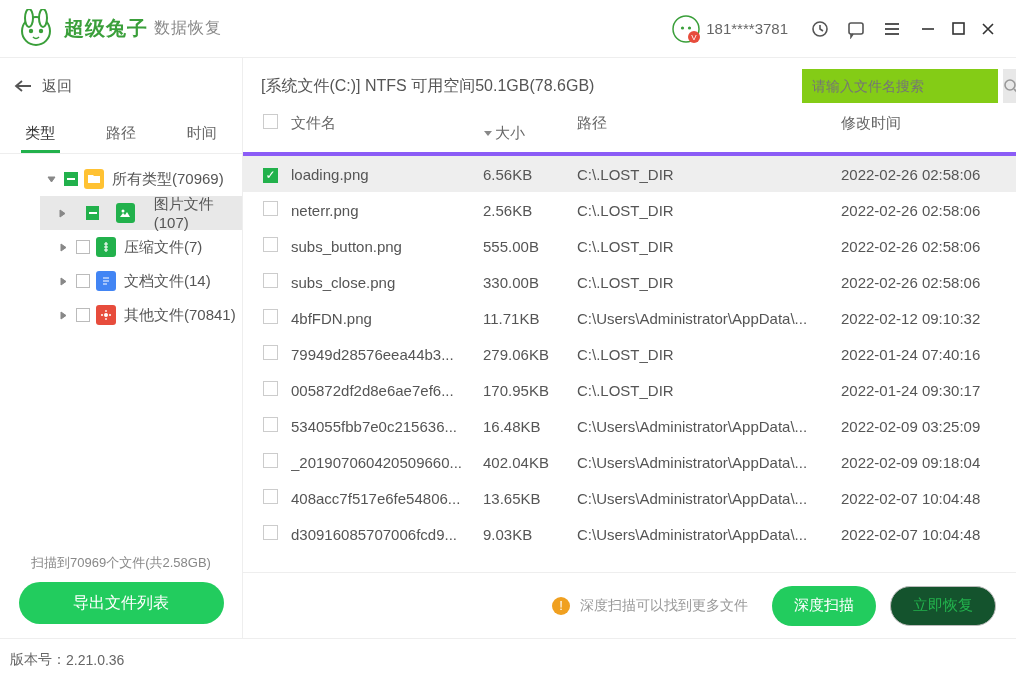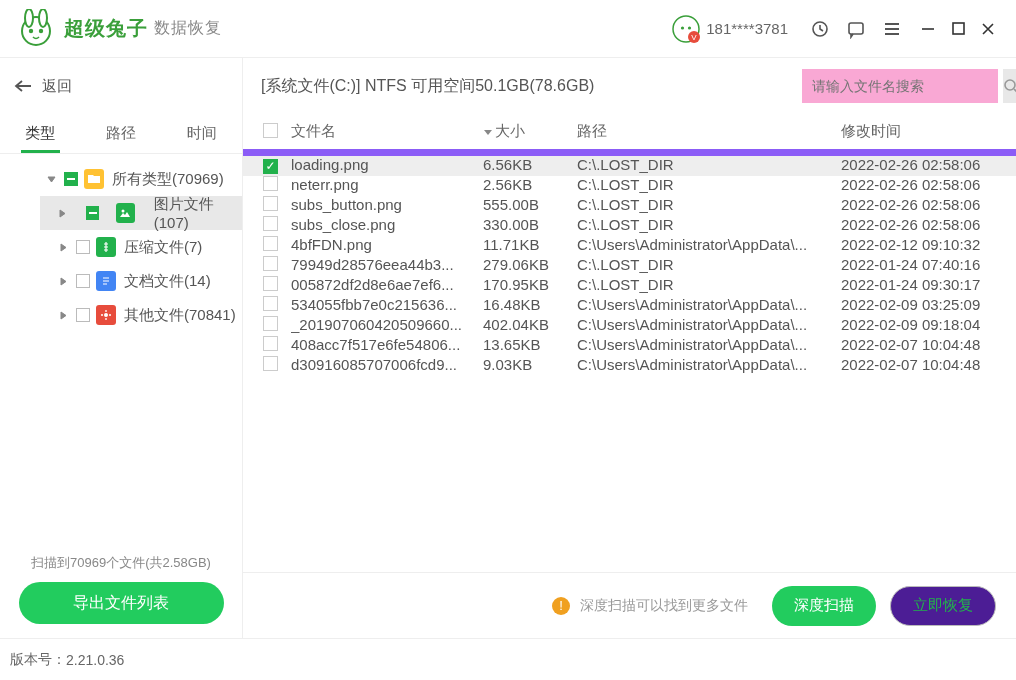--- a/index.html
+++ b/index.html
@@ -42,44 +42,44 @@
 .fi-doc { background: #4285f4; }
 .fi-other { background: #e74c3c; }
 .tree-label { font-size: 15px; color: #555; }
 
 .scan-info { height: 38px; display: flex; align-items: center; justify-content: center; font-size: 13px; color: #888; }
 .export-btn { margin: 0 auto 14px; width: 205px; height: 42px; border-radius: 21px; background: #22cc5e; color: #fff; font-size: 16px; border: none; cursor: pointer; }
 
 .main { flex: 1; display: flex; flex-direction: column; position: relative; }
 .path-row { height: 56px; display: flex; align-items: center; padding: 0 18px; }
 .path-text { font-size: 16px; color: #555; flex: 1; }
-.search-wrap { width: 196px; height: 34px; background: #f9a8d4; display: flex; align-items: center; }
+.search-wrap { width: 196px; height: 34px; background: #84cc16; display: flex; align-items: center; }
 .search-input { flex: 1; border: none; background: transparent; padding: 0 10px; font-size: 14px; color: #555; outline: none; }
 .search-btn { width: 36px; height: 34px; background: #e8e8e8; border: none; display: flex; align-items: center; justify-content: center; cursor: pointer; }
 
-.list-head { height: 42px; display: flex; align-items: center; border-bottom: 7px solid #8b5cf6; padding: 0 20px; color: #666; font-size: 15px; }
-.list-row { height: 20px; display: flex; padding: 0 20px; font-size: 15px; color: #555; }
+.list-head { height: 42px; display: flex; border-bottom: 4px solid #8b5cf6; padding: 0 20px; color: #666; font-size: 15px; }
+.list-row { height: 36px; display: flex; align-items: center; padding: 0 20px; font-size: 15px; color: #555; }
 .list-row.selected { background: #eee; }
 .col-chk { width: 28px; }
 .col-name { width: 192px; overflow: hidden; white-space: nowrap; text-overflow: ellipsis; }
 .col-size { width: 94px; }
 .col-path { width: 264px; overflow: hidden; white-space: nowrap; text-overflow: ellipsis; }
 .col-time { flex: 1; }
 .chk { width: 15px; height: 15px; border: 1px solid #ccc; display: inline-flex; align-items: center; justify-content: center; }
 .chk.checked { background: #22b14c; border-color: #22b14c; }
 .chk.checked:after { content: "✓"; color: #fff; font-size: 12px; line-height: 1; }
 .size-sort { display: flex; align-items: center; }
 .size-sort svg { margin-right: 2px; }
 
 .files { flex: 1; overflow: auto; }
 
 .bottom-bar { height: 66px; border-top: 1px solid #eee; display: flex; align-items: center; padding: 0 20px; }
 .warn-icon { width: 18px; height: 18px; border-radius: 50%; background: #f0a020; color: #fff; font-size: 13px; display: flex; align-items: center; justify-content: center; margin-right: 10px; }
 .deep-btn { height: 40px; padding: 0 22px; border-radius: 20px; background: #22cc5e; color: #fff; border: none; font-size: 15px; cursor: pointer; margin-right: 14px; }
-.recover-btn { height: 40px; padding: 0 22px; border-radius: 20px; background: #4c1d95; color: #22b14c; border: 1px solid #bbb; font-size: 15px; cursor: pointer; }
+.recover-btn { height: 40px; padding: 0 22px; border-radius: 20px; background: #14532d; color: #22b14c; border: 1px solid #bbb; font-size: 15px; cursor: pointer; }
 
 .status-bar { height: 42px; border-top: 1px solid #eee; display: flex; align-items: center; padding: 0 10px; font-size: 14px; color: #666; }
 </style>
 </head>
 <body>
 
 <div class="title-bar">
   <svg class="logo-icon" viewBox="0 0 40 40">
     <circle cx="20" cy="22" r="14" fill="#fff" stroke="#3a9f3a" stroke-width="2"></circle>
     <ellipse cx="13" cy="9" rx="4" ry="9" fill="#fff" stroke="#3a9f3a" stroke-width="2"></ellipse>

